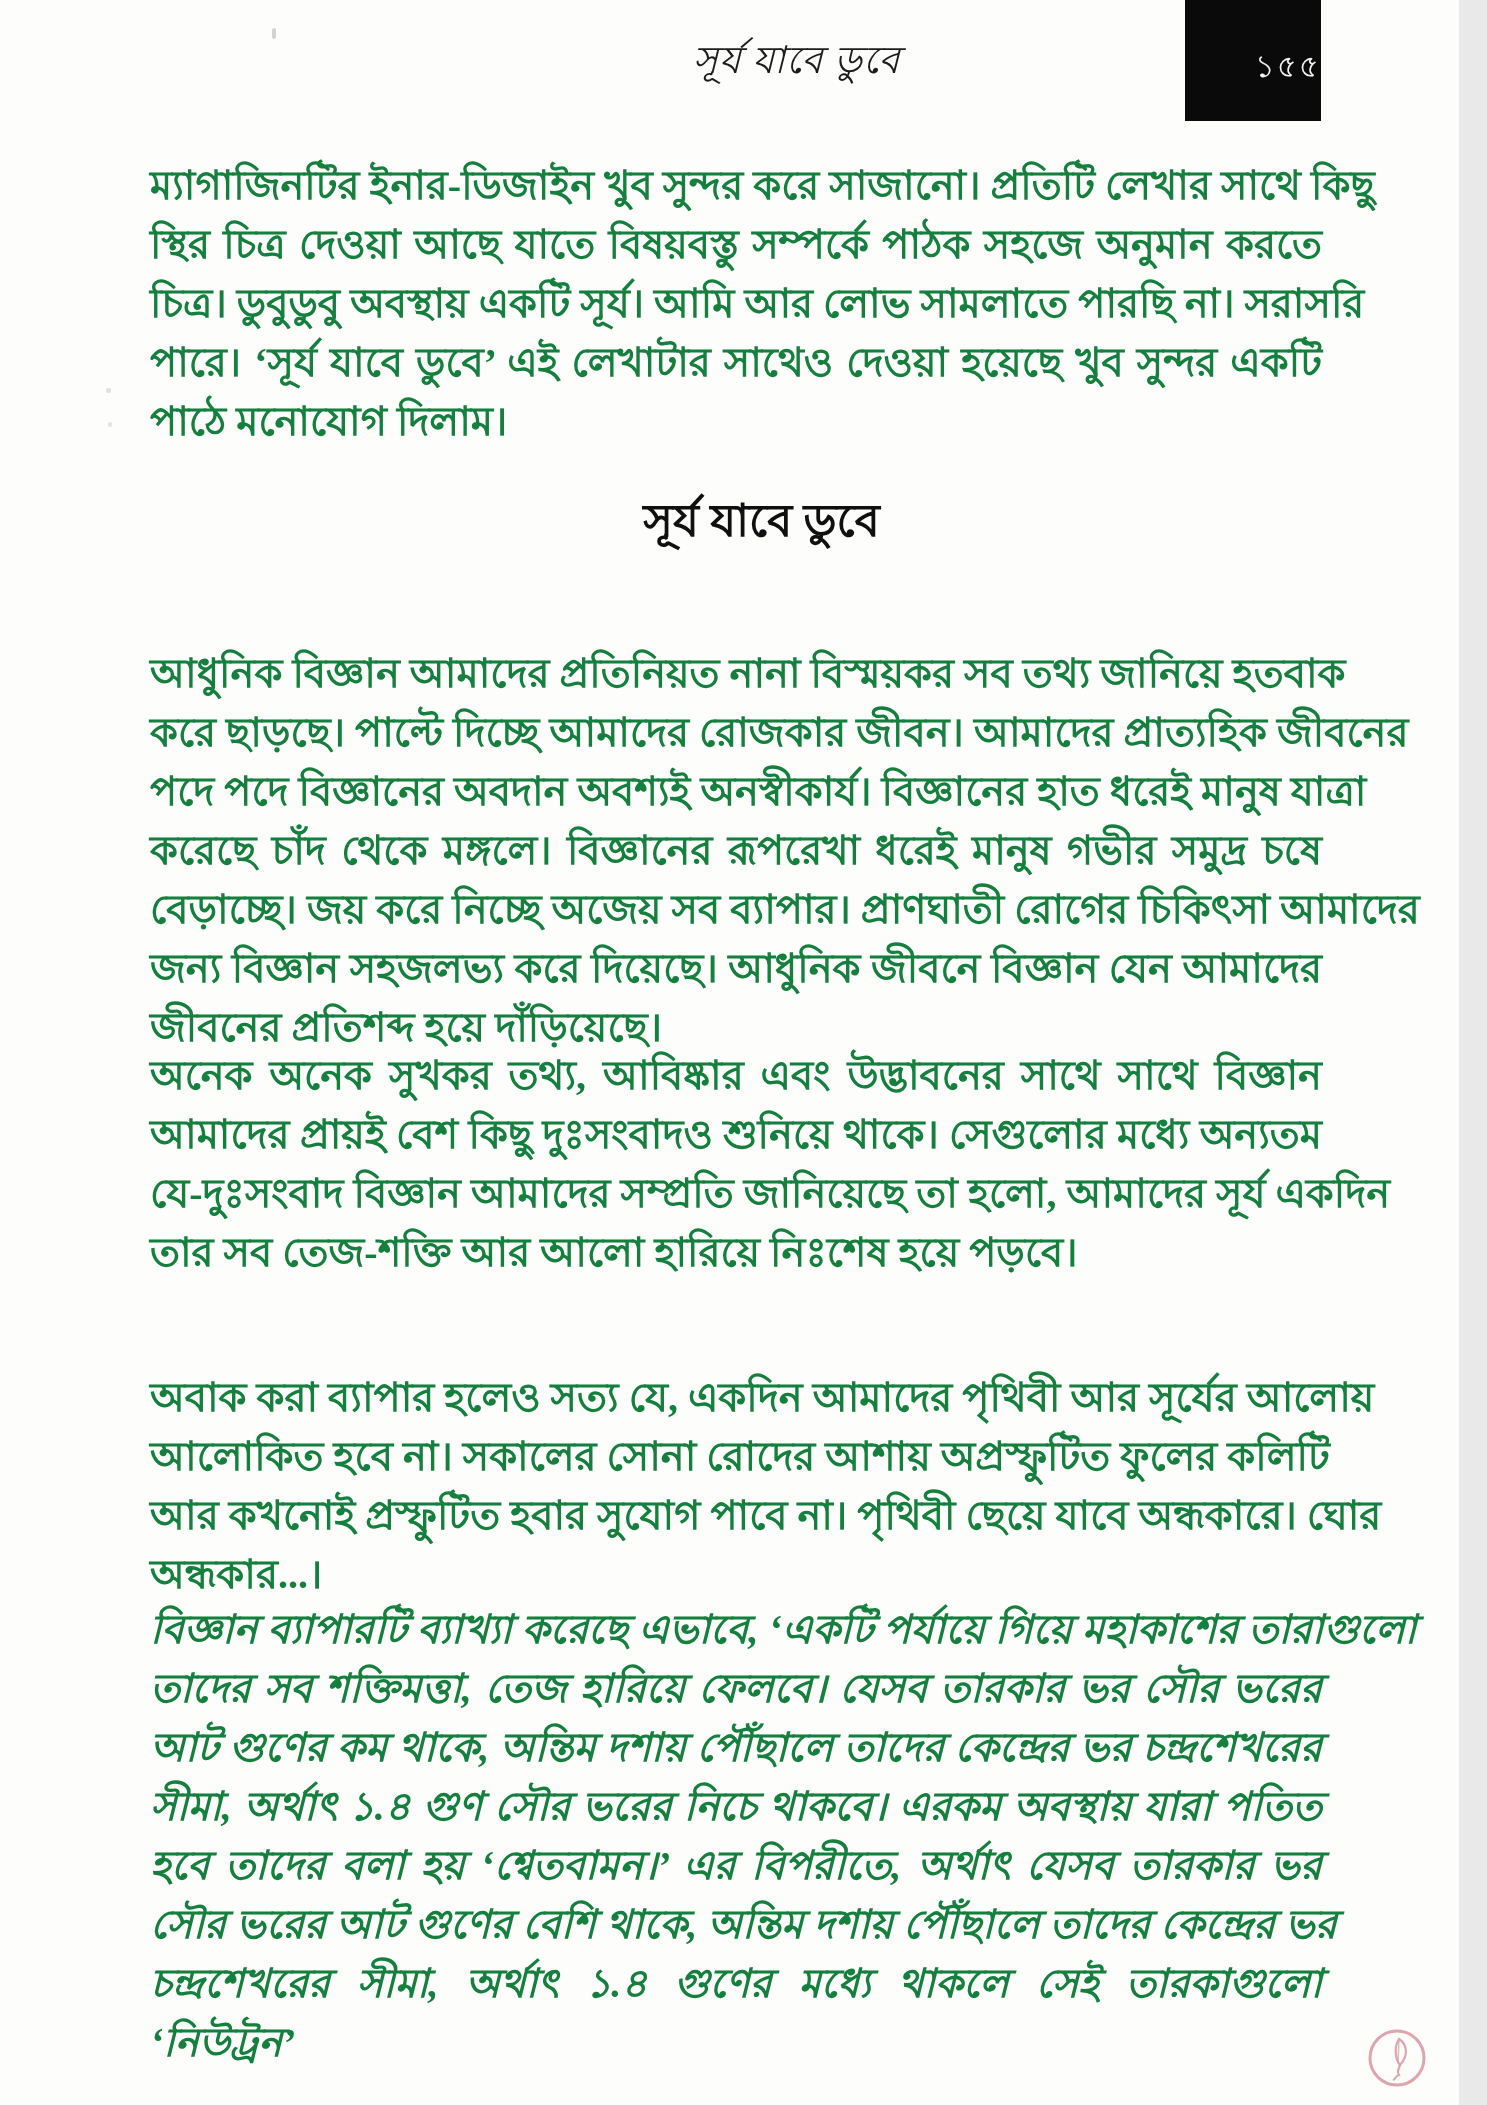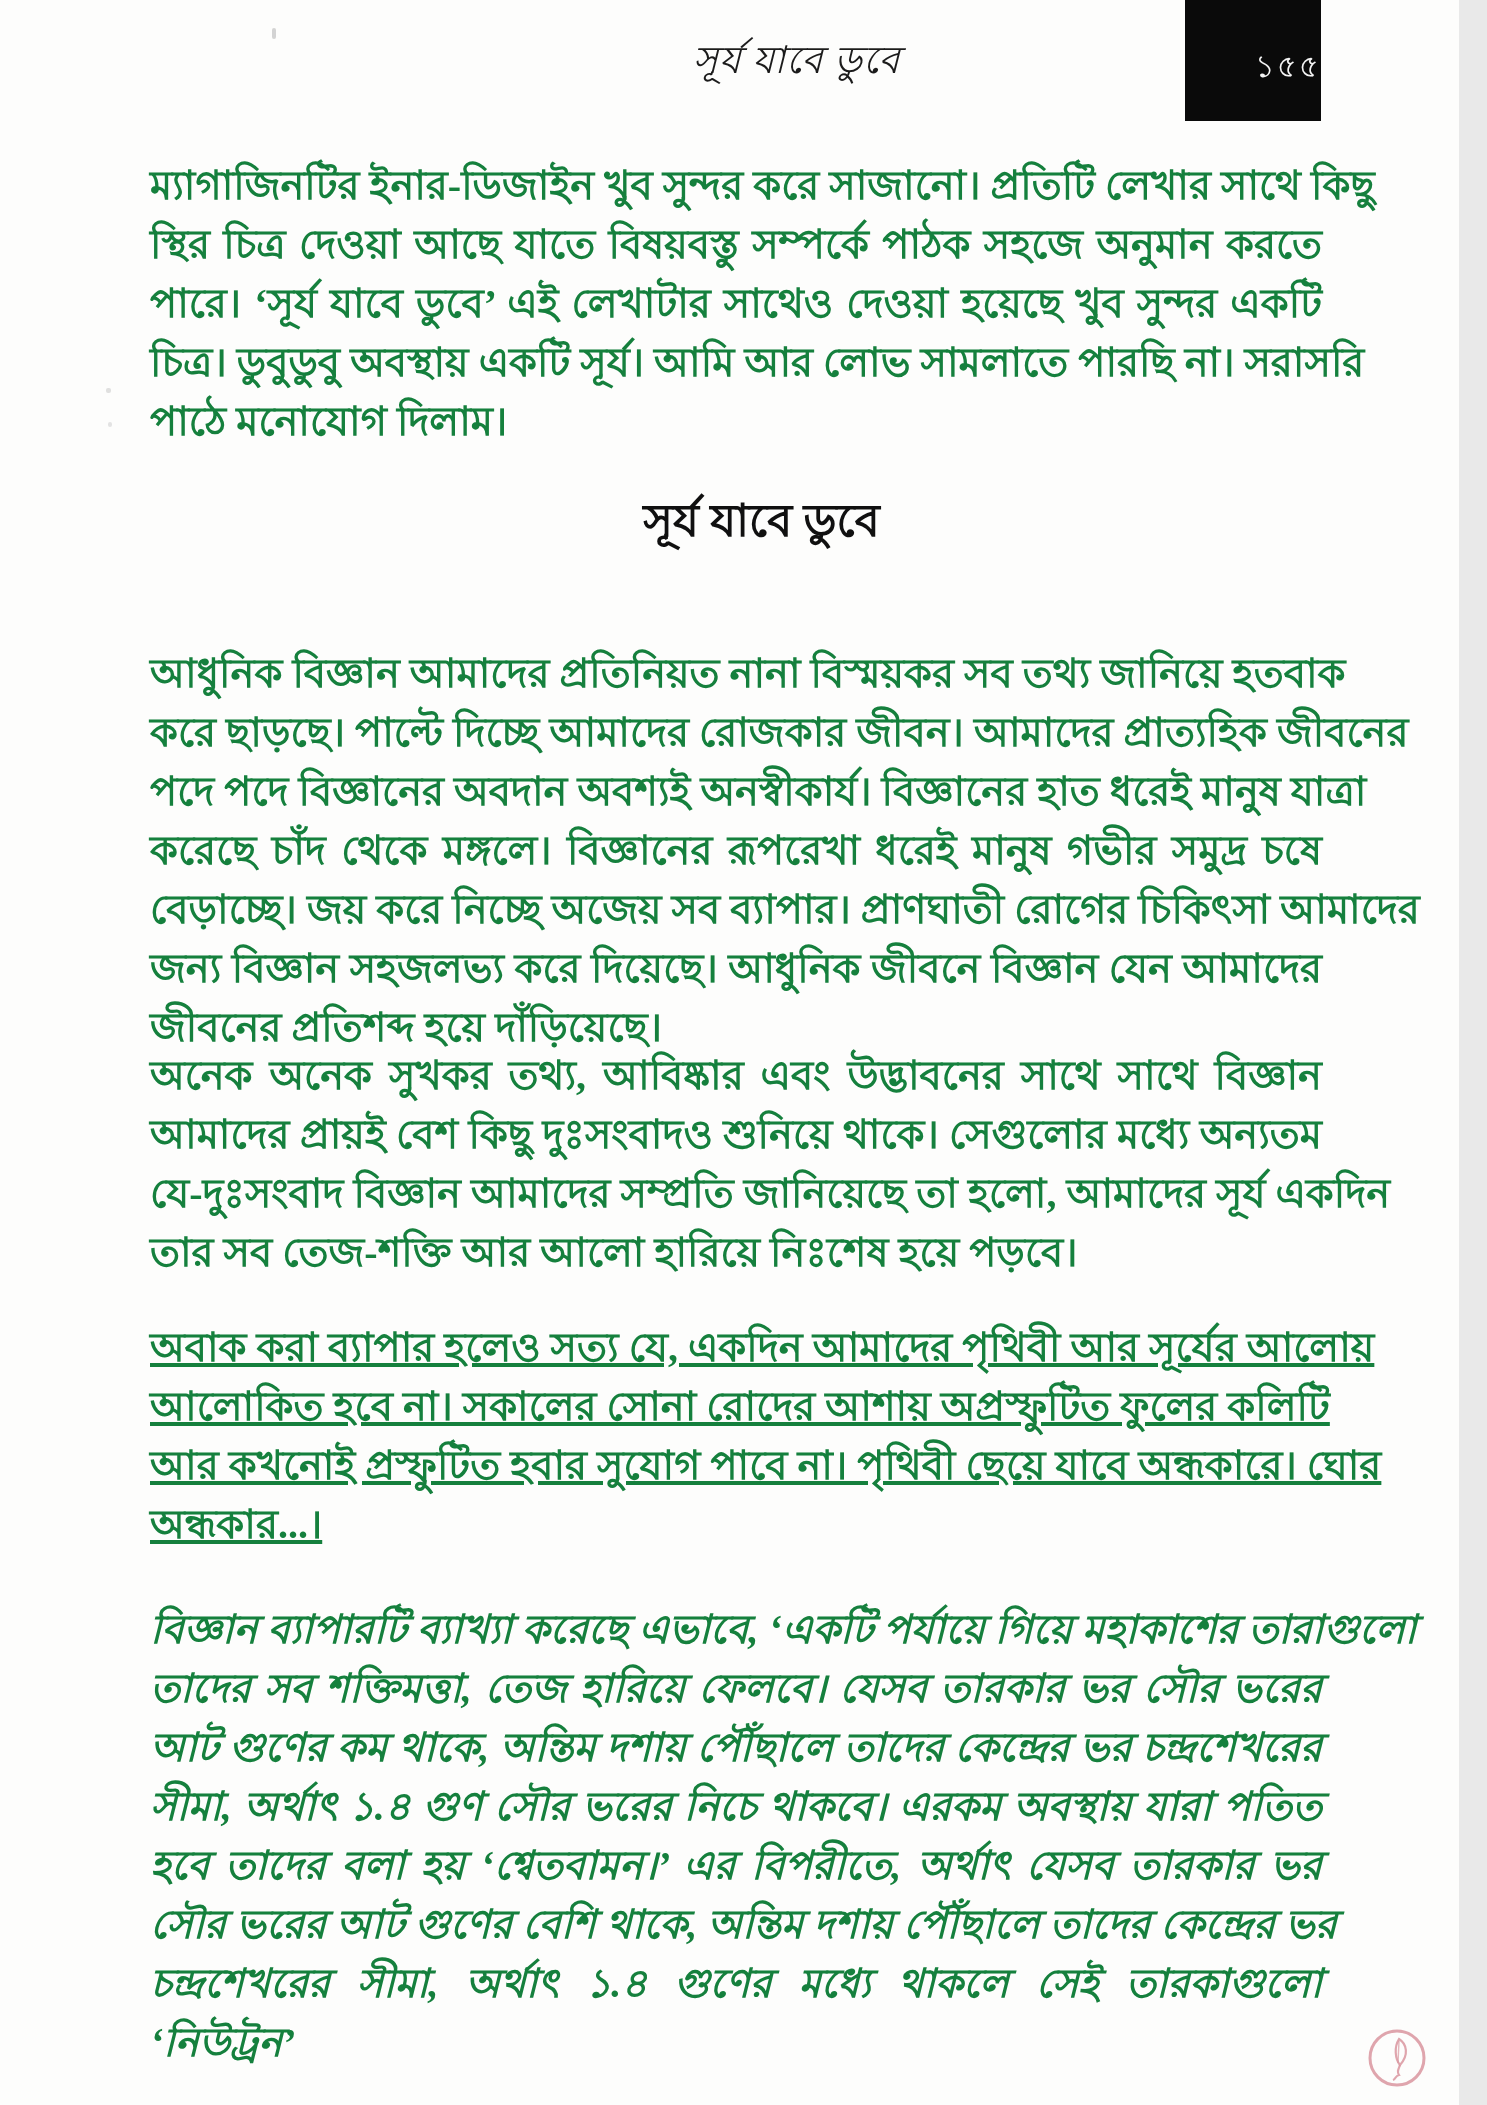--- a/index.html
+++ b/index.html
@@ -60,21 +60,21 @@
     text-align-last:justify;
     white-space:nowrap;
   }
   .para .line.last{
     text-align-last:left;
     white-space:normal;
   }
   #para1{top:156px;}
   #para2{top:596px;margin-top:48px;}
   #para3{top:1046px;}
-  #para4{top:1318px;text-decoration:underline;}
+  #para4{top:1368px;}
   #para5{top:1600px;font-style:italic;}
   
   .watermark{
     position:absolute;left:1367px;top:2027px;
     width:60px;height:62px;
   }
   
   .speck{position:absolute;background:#a9a9a9;opacity:.55;border-radius:2px;}
   .speck.s1{left:272px;top:28px;width:4px;height:11px;opacity:.5;}
   .speck.s2{left:106px;top:388px;width:5px;height:5px;opacity:.35;}
@@ -87,22 +87,22 @@
 
   <div class="running-head">সূর্য যাবে ডুবে</div>
 
   <div class="page-number-box">
     <span>১৫৫</span>
   </div>
 
   <div class="para" id="para1">
       <div class="line">ম্যাগাজিনটির ইনার-ডিজাইন খুব সুন্দর করে সাজানো। প্রতিটি লেখার সাথে কিছু</div>
       <div class="line">স্থির চিত্র দেওয়া আছে যাতে বিষয়বস্তু সম্পর্কে পাঠক সহজে অনুমান করতে</div>
+      <div class="line">চিত্র। ডুবুডুবু অবস্থায় একটি সূর্য। আমি আর লোভ সামলাতে পারছি না। সরাসরি</div>
       <div class="line">পারে। ‘সূর্য যাবে ডুবে’ এই লেখাটার সাথেও দেওয়া হয়েছে খুব সুন্দর একটি</div>
-      <div class="line">চিত্র। ডুবুডুবু অবস্থায় একটি সূর্য। আমি আর লোভ সামলাতে পারছি না। সরাসরি</div>
       <div class="line last">পাঠে মনোযোগ দিলাম।</div>
     </div>
 
   <h2 class="section-title">সূর্য যাবে ডুবে</h2>
 
   <div class="para" id="para2">
       <div class="line">আধুনিক বিজ্ঞান আমাদের প্রতিনিয়ত নানা বিস্ময়কর সব তথ্য জানিয়ে হতবাক</div>
       <div class="line">করে ছাড়ছে। পাল্টে দিচ্ছে আমাদের রোজকার জীবন। আমাদের প্রাত্যহিক জীবনের</div>
       <div class="line">পদে পদে বিজ্ঞানের অবদান অবশ্যই অনস্বীকার্য। বিজ্ঞানের হাত ধরেই মানুষ যাত্রা</div>
       <div class="line">করেছে চাঁদ থেকে মঙ্গলে। বিজ্ঞানের রূপরেখা ধরেই মানুষ গভীর সমুদ্র চষে</div>

